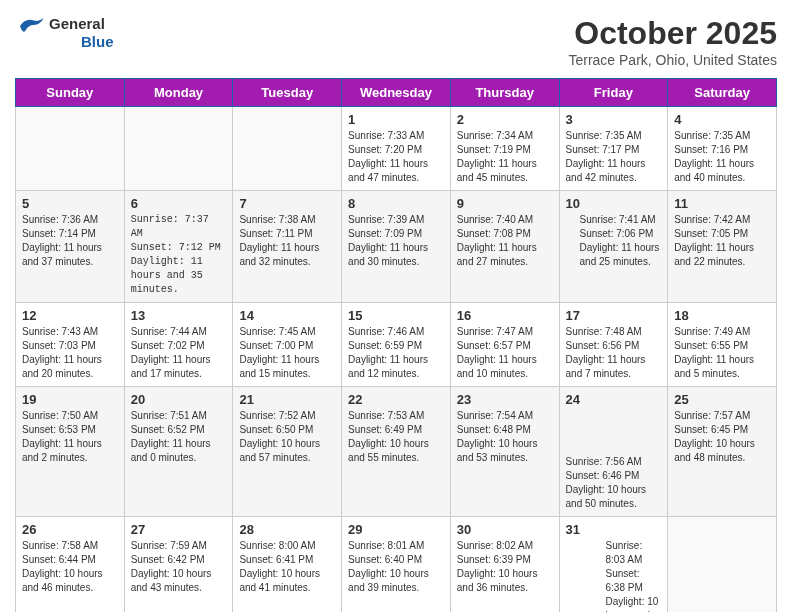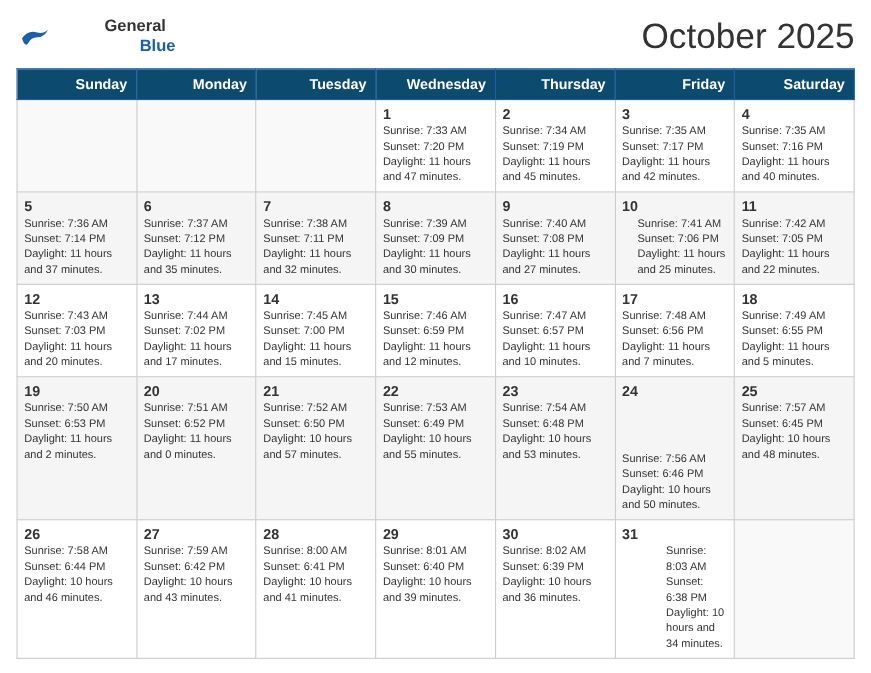--- a/index.html
+++ b/index.html
@@ -11,49 +11,48 @@
       padding: 15px;
     }
     .header {
       display: flex;
       justify-content: space-between;
       align-items: flex-start;
       margin-bottom: 10px;
     }
     .logo {
       display: flex;
-      align-items: flex-end;
-      gap: 46px;
+      align-items: flex-start;
     }
     .logo-bird {
       width: 28px;
       height: 22px;
       margin-left: 2px;
     }
     .title-block {
       text-align: right;
     }
     .month-title {
       font-size: 32px;
-      font-weight: normal;
+      font-weight: bold;
       color: #333;
     }
     .location {
       font-size: 14px;
       color: #555;
     }
     .calendar {
       width: 100%;
       border-collapse: collapse;
       border: 1px solid #ccc;
     }
     .calendar th {
-      background-color: #0c4a6e;
+      background-color: #a21caf;
       color: #fff;
-      text-align: right;
+      text-align: center;
       padding: 6px 8px;
       font-size: 13px;
       border: 1px solid #1a5fa8;
     }
     .calendar td {
       vertical-align: top;
       padding: 5px 6px;
       border: 1px solid #ccc;
       width: 108px;
       min-height: 80px;
@@ -89,20 +88,21 @@
         <path d="M5 20 Q15 5 30 10 Q40 13 48 5 Q42 18 30 18 Q20 18 15 28 Q10 35 5 20Z" fill="#1a5fa8"></path>
       </svg>
     </div>
     <div style="margin-left:4px;">
       <div style="font-size:15px;font-weight:bold;color:#333;line-height:1.2;">General</div>
       <div style="font-size:15px;font-weight:bold;color:#1a5fa8;line-height:1.2;margin-left:32px;">Blue</div>
     </div>
   </div>
   <div class="title-block">
     <div class="month-title">October 2025</div>
+    <div class="location">Terrace Park, Ohio, United States</div>
   </div>
 </div>
 
 <table class="calendar">
   <thead>
     <tr>
 
     <th>Sunday</th>
         <th>Monday</th>
         <th>Tuesday</th>
@@ -144,21 +144,21 @@
       </tr>
       <tr class="row-alt">
         <td>
           <div class="day-num">5</div>
           <div class="day-info" style="white-space: pre-line;">Sunrise: 7:36 AM
 Sunset: 7:14 PM
 Daylight: 11 hours and 37 minutes.</div>
         </td>
         <td>
           <div class="day-num">6</div>
-          <div class="day-info" style="white-space: pre-line;">Sunrise: 7:37 AM
+          <div class="day-info" style="white-space: pre-line; font-family: Liberation Mono, monospace;">Sunrise: 7:37 AM
 Sunset: 7:12 PM
 Daylight: 11 hours and 35 minutes.</div>
         </td>
         <td>
           <div class="day-num">7</div>
           <div class="day-info" style="white-space: pre-line;">Sunrise: 7:38 AM
 Sunset: 7:11 PM
 Daylight: 11 hours and 32 minutes.</div>
         </td>
         <td>

